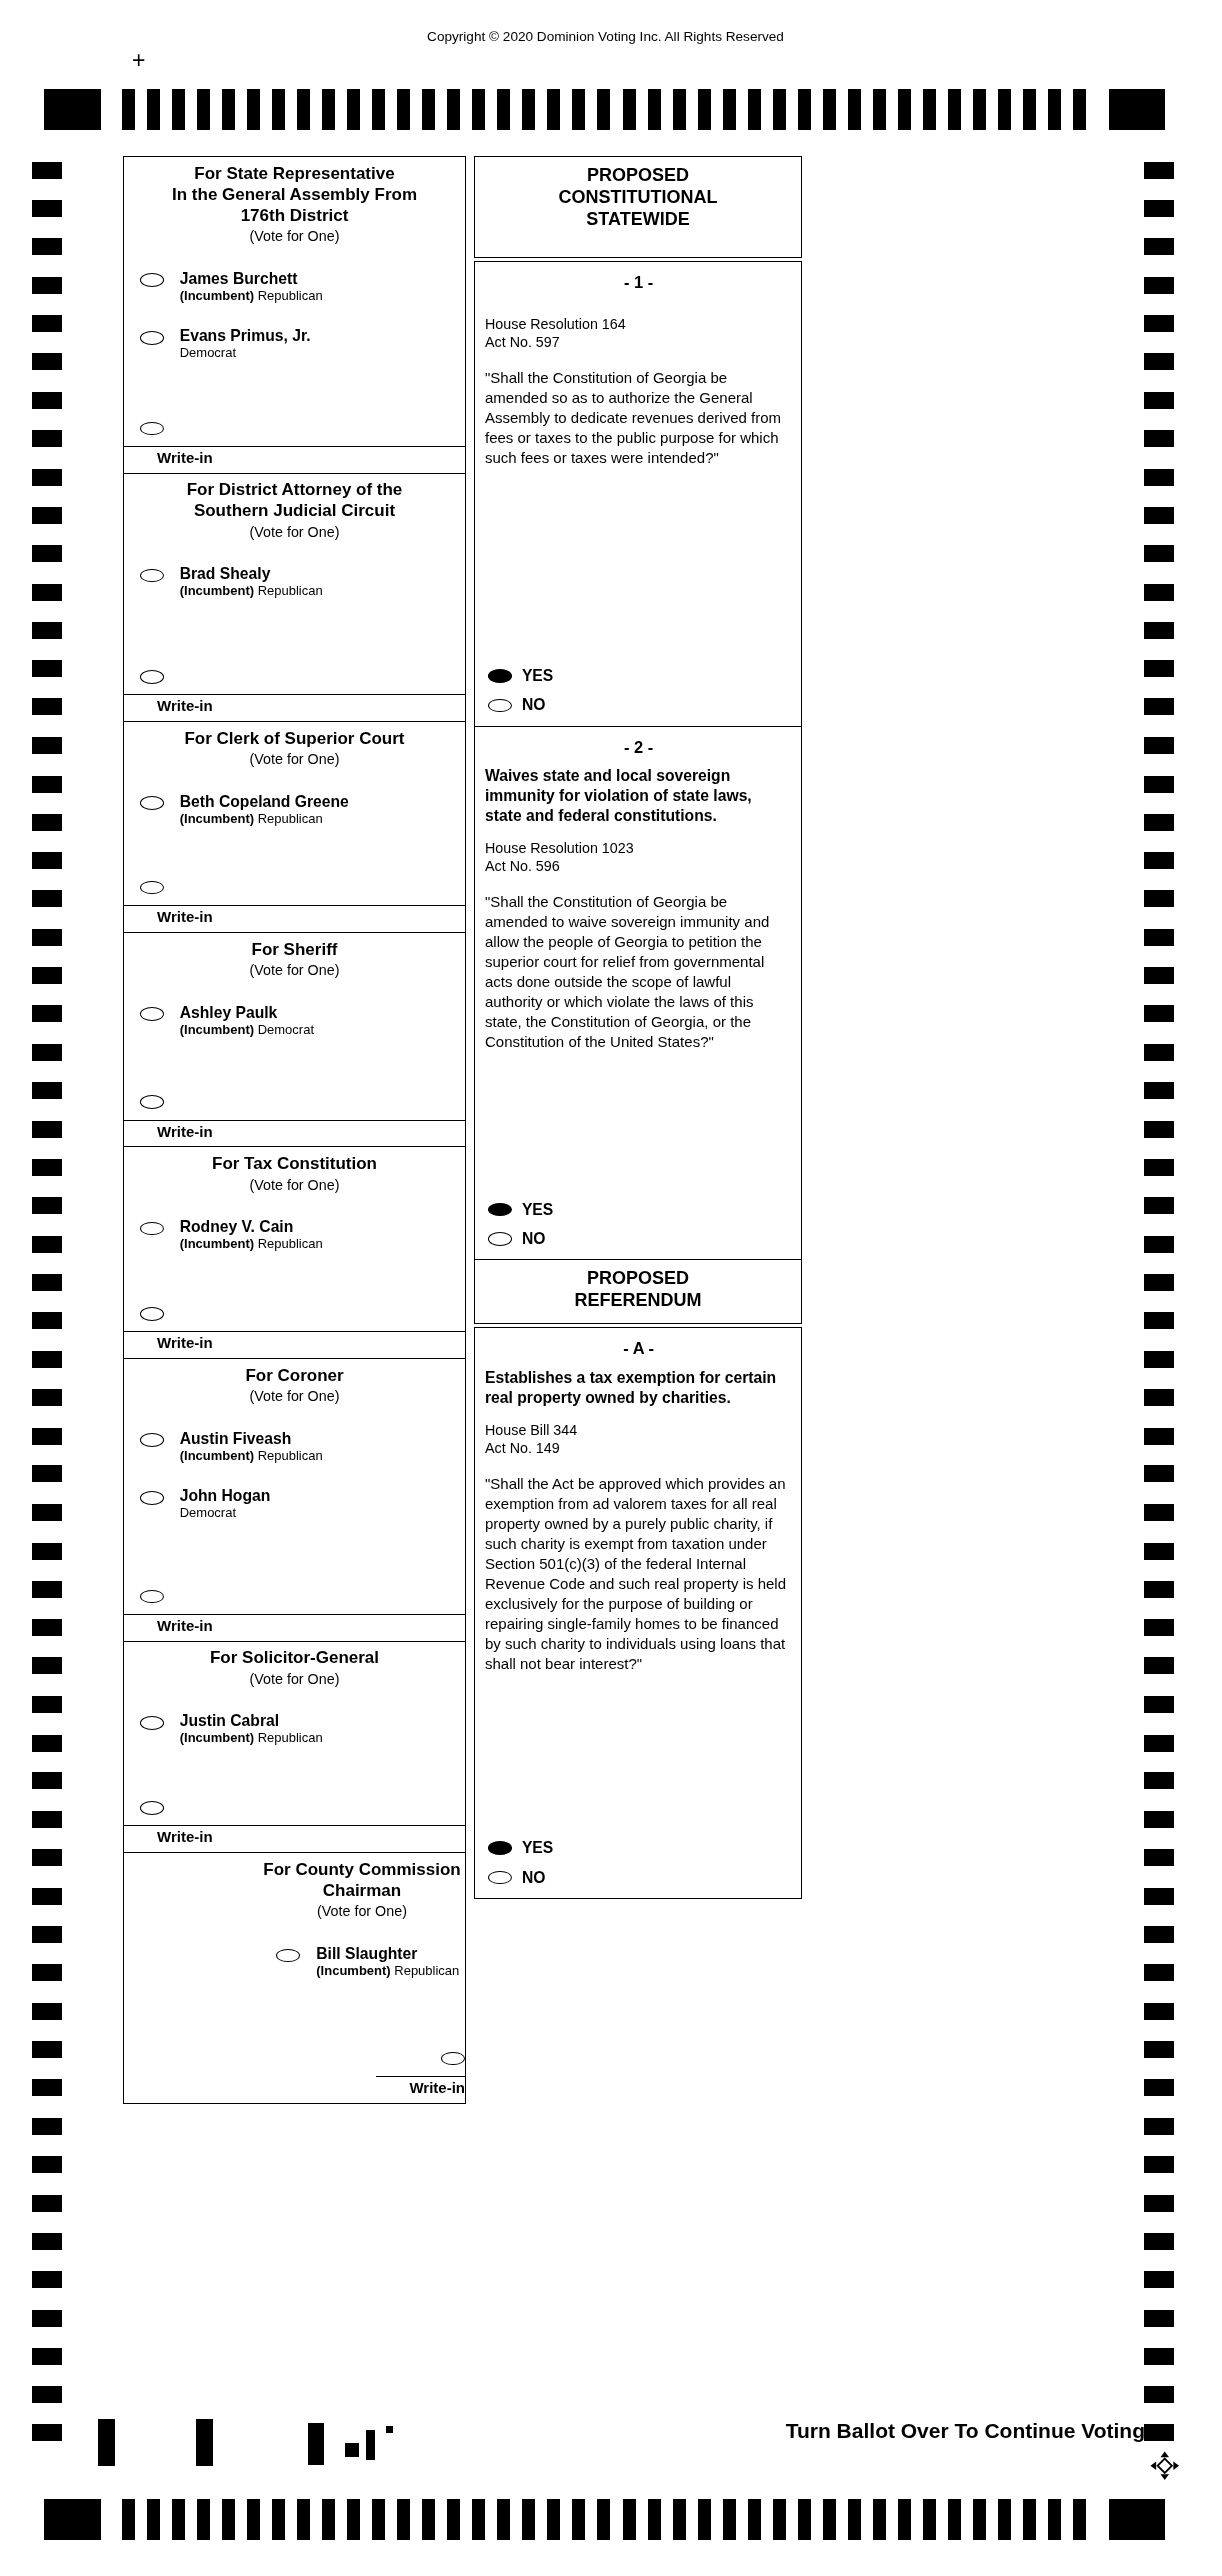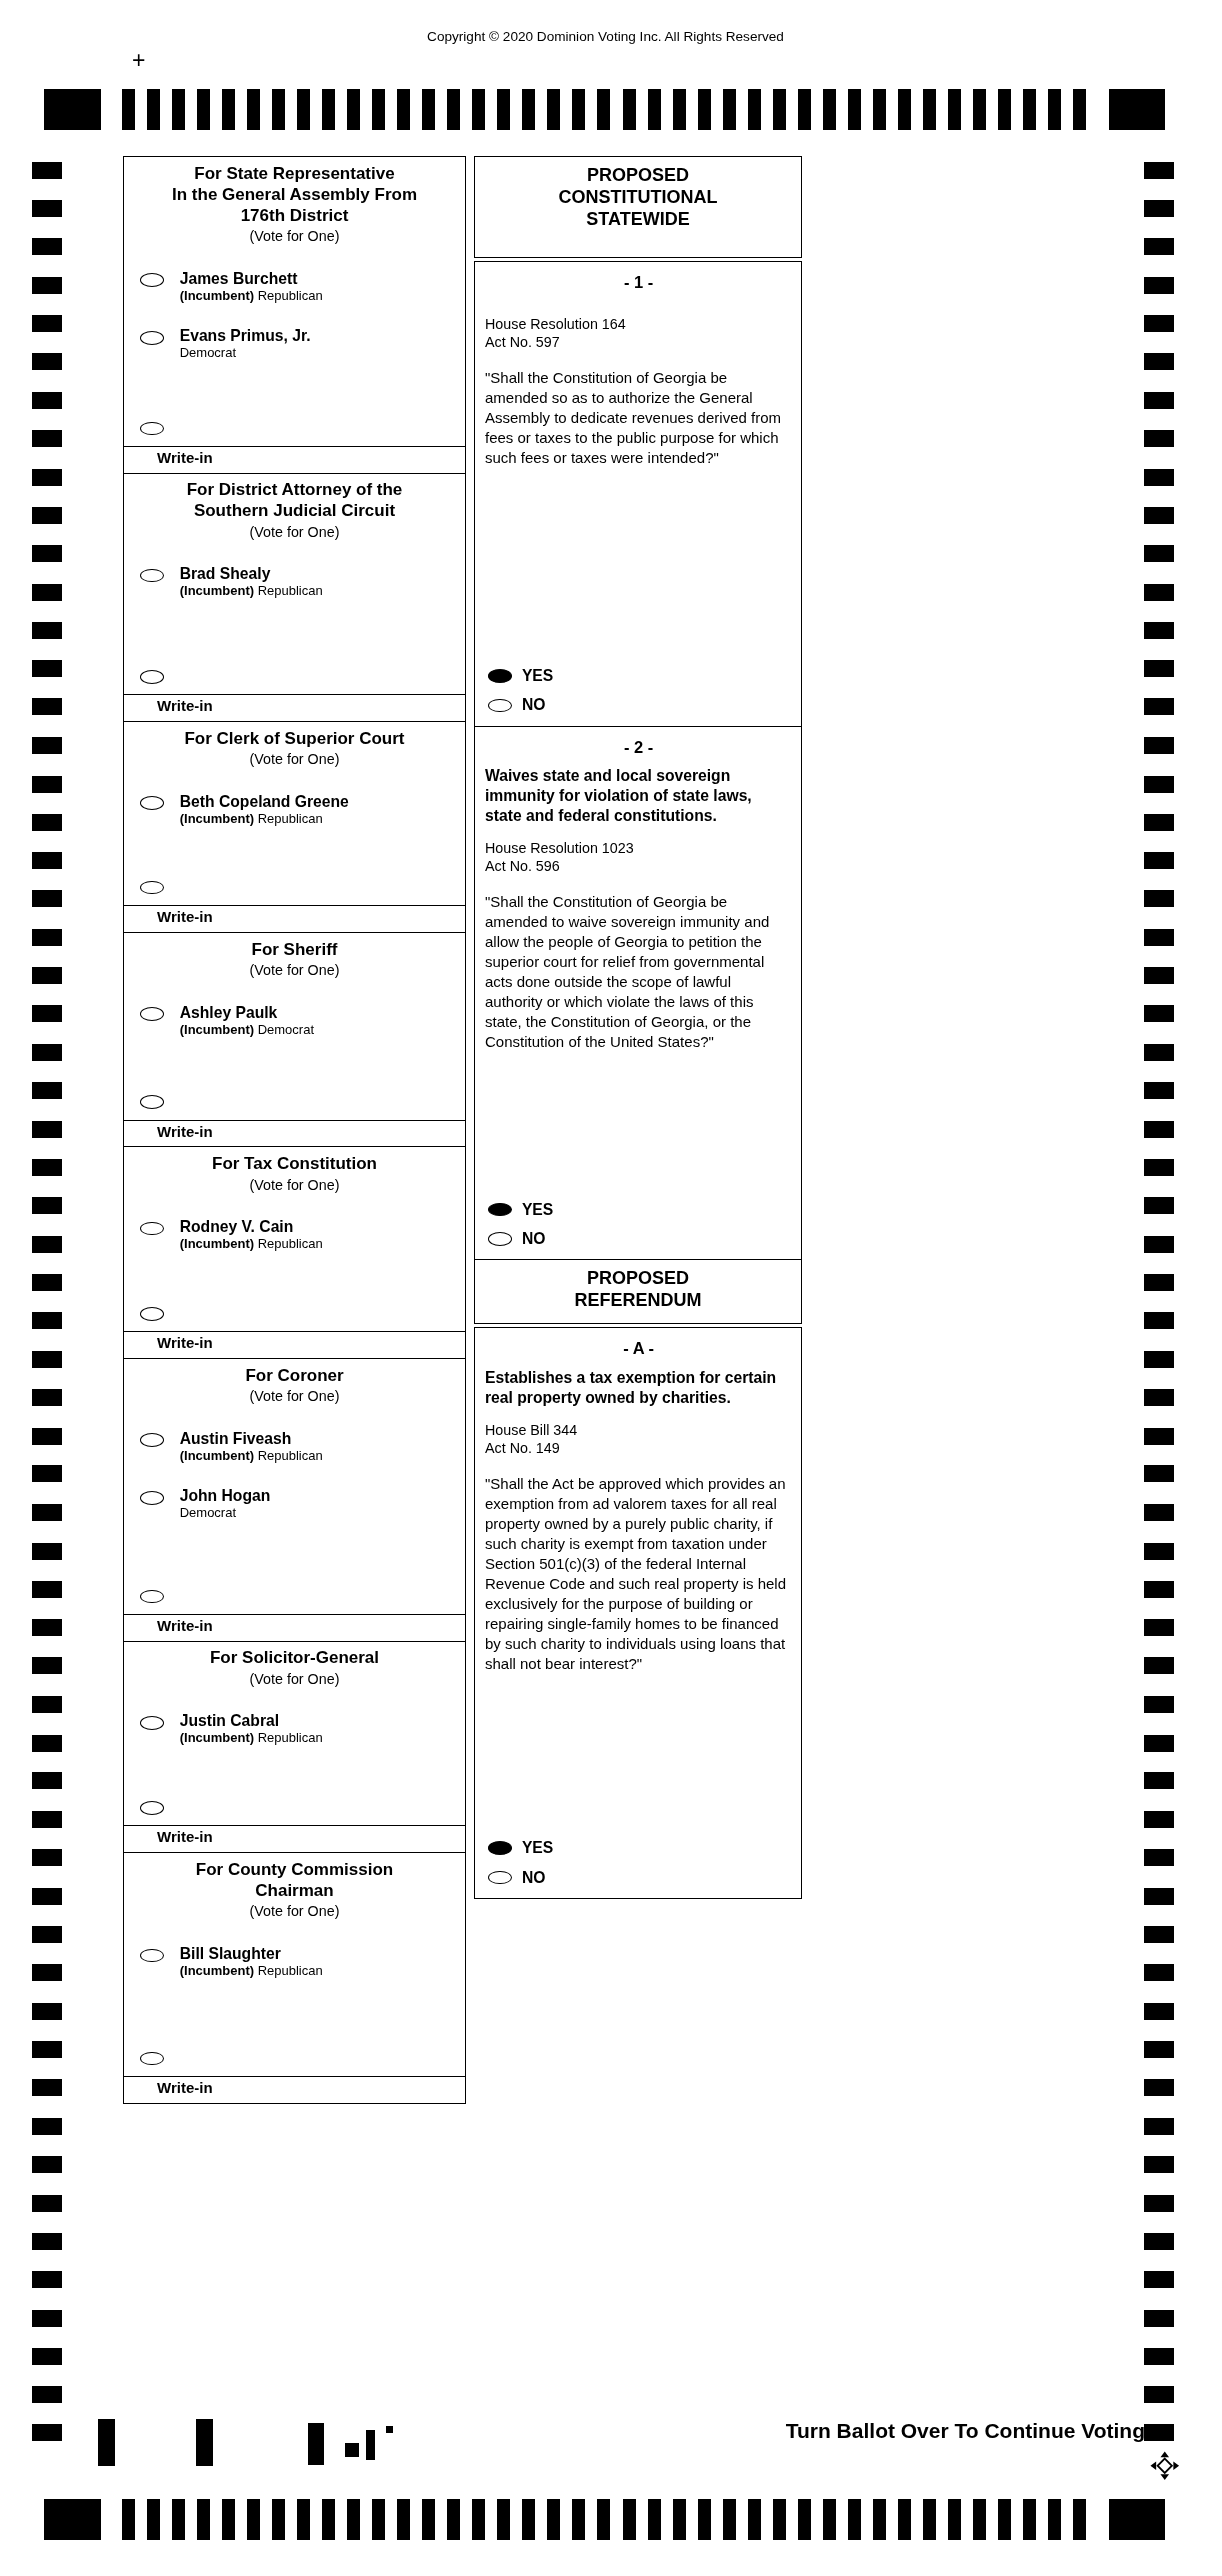--- a/index.html
+++ b/index.html
@@ -177,21 +177,21 @@
           <span class="oval"></span>
           <div class="cand-text">
             <div class="cand-name">Justin Cabral</div>
             <div class="cand-detail"><span class="inc">(Incumbent)</span><span class="party">Republican</span></div>
           </div>
         </div>
         <div class="spacer"></div>
         <div class="blank-row"><span class="oval"></span></div>
         <div class="writein">Write-in</div>
       </div>
-      <div class="contest" style="min-height: 252px;">
+      <div class="contest" style="min-height: 252px; align-items: flex-end;">
         <div class="c-head">
           <div class="c-title">For County Commission</div>
           <div class="c-title">Chairman</div>
           <div class="vote-for">(Vote for One)</div>
         </div>
         <div class="cand-row">
           <span class="oval"></span>
           <div class="cand-text">
             <div class="cand-name">Bill Slaughter</div>
             <div class="cand-detail"><span class="inc">(Incumbent)</span><span class="party">Republican</span></div>

